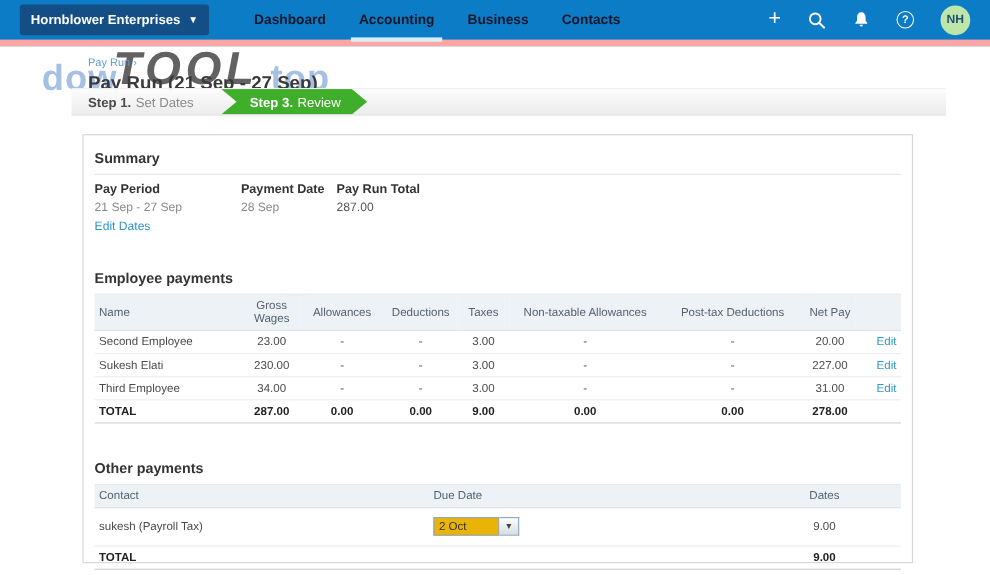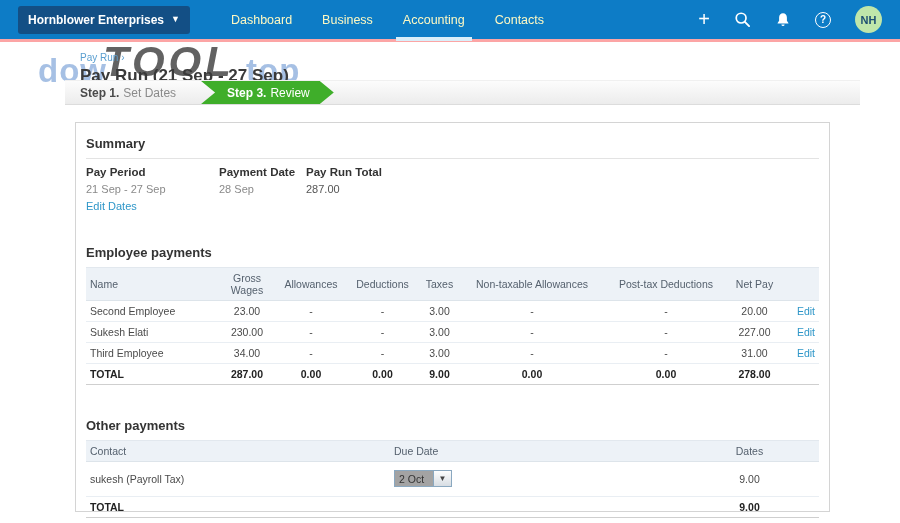--- a/index.html
+++ b/index.html
@@ -1,26 +1,26 @@
 <!DOCTYPE html>
 <html><head>
 <meta charset="utf-8">
 <style>
   * { margin:0; padding:0; box-sizing:border-box; }
   html,body { width:900px; height:523px; }
   body { font-family:"Liberation Sans", sans-serif; background:#fff; overflow:hidden; position:relative; }
 
   
-  .topnav { height:42px; background:#0d7cc6; border-bottom:3px solid #fca5a5;
+  .topnav { height:42px; background:#0d7cc6; border-bottom:6px solid #fca5a5;
             display:flex; align-items:center; padding:0 18px; position:relative; z-index:5; }
   .org-btn { background:#134f85; color:#fff; font-size:12px; font-weight:bold;
              padding:7px 10px; border-radius:3px; display:flex; align-items:center; gap:7px; cursor:pointer; }
   .org-caret { font-size:9px; line-height:1; }
   .nav-items { display:flex; margin-left:26px; align-self:stretch; }
-  .nav-item { color:#fef9c3; font-weight:normal; font-size:12.5px; padding:0 15px;
+  .nav-item { color:#0f172a; font-weight:bold; font-size:12.5px; padding:0 15px;
               display:flex; align-items:center; position:relative; cursor:pointer; }
   .nav-item.active::after { content:""; position:absolute; bottom:-2px; left:8px; right:8px;
               height:4px; background:#d9eef9; }
   .nav-right { margin-left:auto; display:flex; align-items:center; gap:24px; }
   .nav-icon { color:#fff; display:flex; align-items:center; justify-content:center; cursor:pointer; }
   .plus-glyph { font-size:20px; font-weight:400; line-height:1; margin-top:-2px; }
   .help-circle { width:16px; height:16px; border:1.5px solid #fff; border-radius:50%;
                  font-size:10px; font-weight:bold; display:flex; align-items:center; justify-content:center; }
   .avatar { width:27px; height:27px; border-radius:50%; background:#bfe6aa; color:#1d4f72;
             font-size:11px; font-weight:bold; display:flex; align-items:center; justify-content:center; cursor:pointer; }
@@ -67,39 +67,39 @@
   th { font-size:10.5px; font-weight:normal; color:#55616e; background:#edf2f7; text-align:left;
        padding:4px 4px; border-top:1px solid #e2e8ee; border-bottom:1px solid #dde4ea; }
   td { font-size:10.5px; color:#4a4a4a; padding:4px 4px; border-bottom:1px solid #e9eef3; }
   .num { text-align:center; }
   tr.total-row td { font-weight:bold; color:#222; border-top:1px solid #9a9a9a; border-bottom:1px solid #cfcfcf; }
   td.edit-cell { text-align:right; }
   .edit-link { color:#2e96c8; cursor:pointer; }
 
   .op-section { margin-top:28px; }
   .combo { display:inline-flex; height:17px; cursor:pointer; }
-  .combo-text { border:1px solid #8aa8c0; background:#a3a3a3; font-size:10.5px; color:#333;
-                width:40px; padding:1px 4px; display:flex; align-items:center; }
+  .combo-text { border:1px solid #8aa8c0; background:#eab308; font-size:10.5px; color:#333;
+                width:60px; padding:1px 4px; display:flex; align-items:center; }
   .combo-btn { width:18px; border:1px solid #8aa8c0; border-left:none;
                background:linear-gradient(#fdfdfd,#d7dde3); color:#444; font-size:8px;
                display:flex; align-items:center; justify-content:center; }
   tr.op-row td { padding:8px 4px 9px; }
 </style>
 </head>
 <body>
 
 <div class="topnav">
   <div class="org-btn">
     <span>Hornblower Enterprises</span>
     <span class="org-caret">▼</span>
   </div>
   <div class="nav-items">
     <div class="nav-item">Dashboard</div>
+    <div class="nav-item active">Accounting</div>
     <div class="nav-item">Business</div>
-    <div class="nav-item active">Accounting</div>
     <div class="nav-item">Contacts</div>
   </div>
   <div class="nav-right">
     <span class="nav-icon">
         <span class="plus-glyph">+</span>
       </span>
     <span class="nav-icon">
       <svg width="17" height="17" viewBox="0 0 16 16">
         <circle cx="6.7" cy="6.7" r="4.6" fill="none" stroke="#fff" stroke-width="1.6"></circle>
         <line x1="10.2" y1="10.2" x2="14.2" y2="14.2" stroke="#fff" stroke-width="1.8" stroke-linecap="round"></line>

